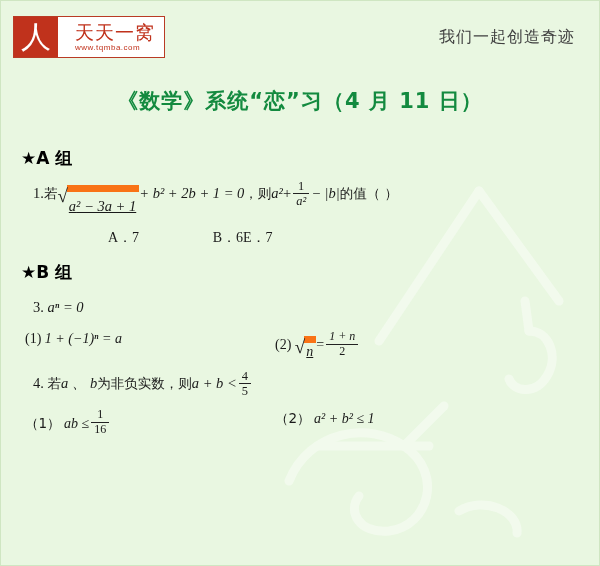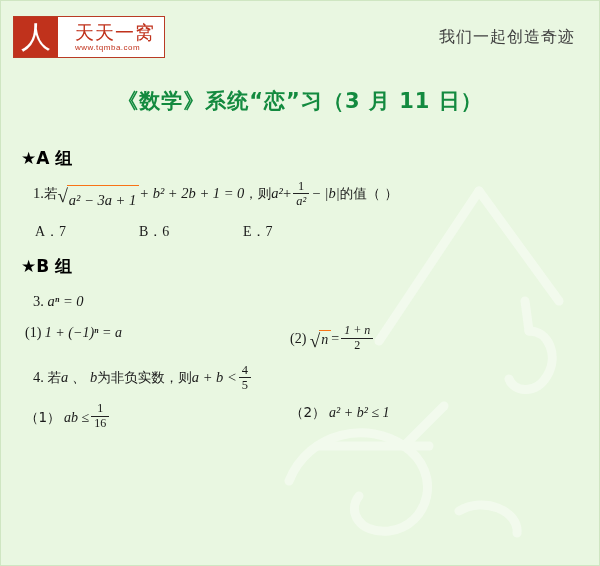--- a/index.html
+++ b/index.html
@@ -142,29 +142,28 @@
     font-family: "Liberation Serif", serif;
   }
 
   
   .opts {
     display: flex;
     font-size: 14px;
     margin: 8px 0 6px 0;
     padding-left: 14px;
   }
-  .opts .opt { width: 104px; font-family: "Liberation Serif", serif; }
+  .opts .opt { width: 104px; font-family: "Liberation Serif", serif; text-align: right; }
   .opts .opt:last-child { width: auto; }
 
   .subs {
     display: flex;
     margin: 10px 0 4px 0;
     padding-left: 4px;
     font-size: 14px;
-    gap: 15px;
   }
   .subs .sub { width: 250px; }
 
   .blank-line {
     display: inline-block;
     border-bottom: 1px solid #333;
     width: 86px;
     height: 0.9em;
     vertical-align: -2px;
   }
@@ -176,22 +175,23 @@
     vertical-align: -3px;
   }
   .sqrt .sign {
     font-size: 19px;
     line-height: 1;
     margin-right: -1px;
     position: relative;
     top: 1px;
   }
   .sqrt .radicand {
-    border-top: 1px solid #f97316;
+    border-top: 7px solid #f97316;
     padding: 1px 3px 0 2px;
+    text-decoration: underline;
   }
 
   
   .frac {
     display: inline-block;
     vertical-align: middle;
     text-align: center;
     font-size: 0.86em;
     line-height: 1.15;
     margin: 0 2px;
@@ -224,21 +224,21 @@
     <div class="logo">
       <div class="logo-mark">人</div>
       <div class="logo-text">
         <span class="logo-cn">天天一窝</span>
         <span class="logo-url">www.tqmba.com</span>
       </div>
     </div>
     <div class="slogan">我们一起创造奇迹</div>
   </div>
 
-  <div class="doc-title">《数学》系统“恋”习（3 月 11 日）</div>
+  <div class="doc-title">《数学》系统“恋”习（4 月 11 日）</div>
 
   <div class="content">
 
     <div class="group-head">★A 组</div>
 
     <div class="q">
       <span class="q-num">1.</span><span class="cn">若</span><span class="sqrt">
           <span class="sign">√</span>
           <span class="radicand mathit"><span>a</span><span>² − 3a + 1</span></span>
         </span><span class="mathit">+ b² + 2b + 1 = 0</span><span class="cn">，则</span><span class="mathit">a²</span><span class="mathrm">+</span><span class="frac"><span class="num mathrm">1</span><span class="den mathit">a²</span></span><span class="mathit abs">− |b|</span><span class="cn">的值（  ）</span>

